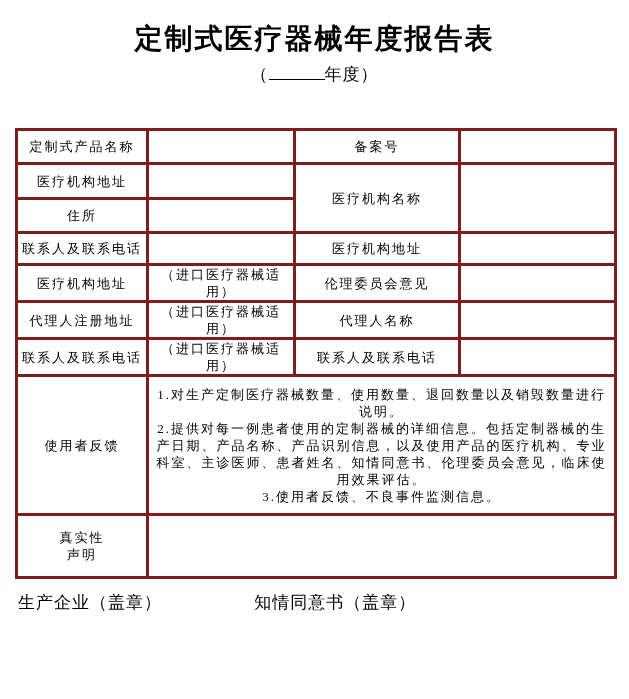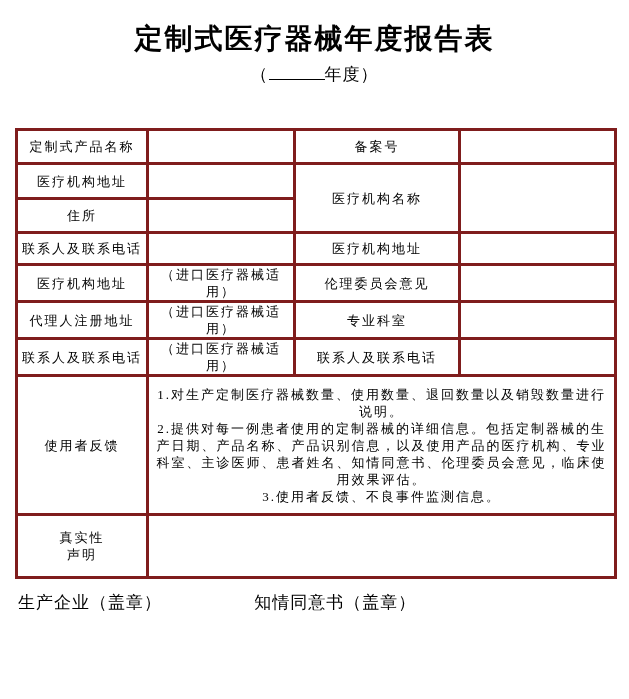--- a/index.html
+++ b/index.html
@@ -119,21 +119,21 @@
     </tr>
     <tr style="height:35px">
       <td>医疗机构地址</td>
       <td class="note-cell">（进口医疗器械适用）</td>
       <td>伦理委员会意见</td>
       <td></td>
     </tr>
     <tr style="height:26px">
       <td>代理人注册地址</td>
       <td class="note-cell">（进口医疗器械适用）</td>
-      <td>专业科室</td>
+      <td>代理人名称</td>
       <td></td>
     </tr>
     <tr style="height:33px">
       <td>联系人及联系电话</td>
       <td class="note-cell">（进口医疗器械适用）</td>
       <td>联系人及联系电话</td>
       <td></td>
     </tr>
     <tr style="height:139px">
       <td>使用者反馈</td>

